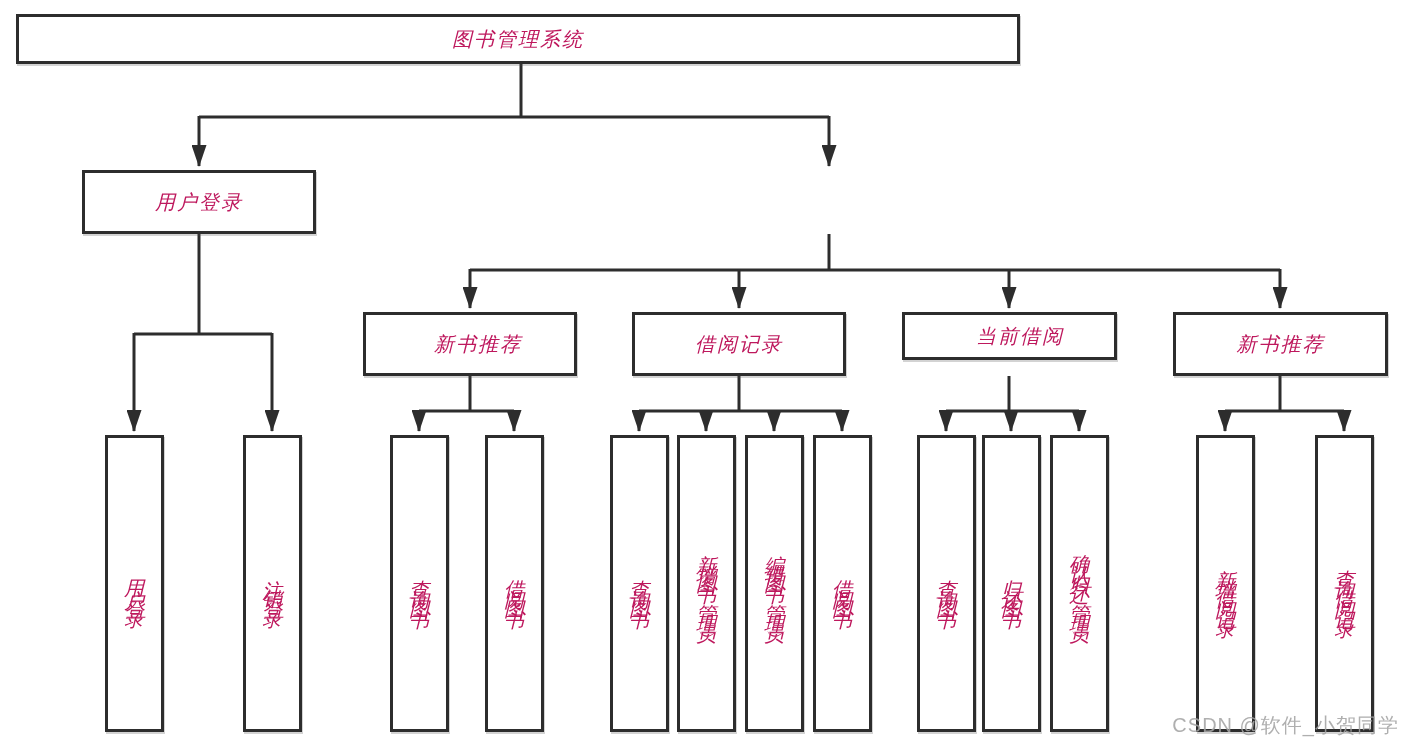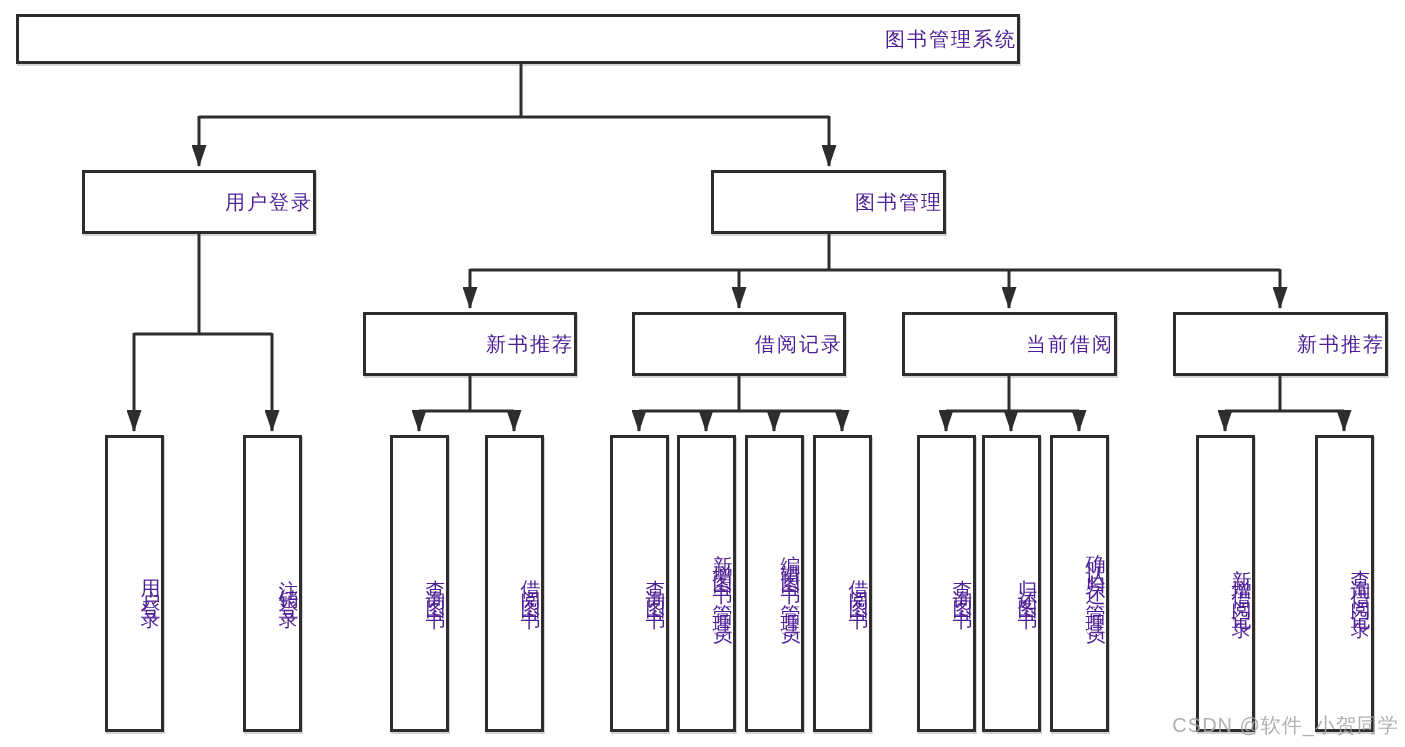--- a/index.html
+++ b/index.html
@@ -21,23 +21,24 @@
     z-index: 0;
   }
   .node {
     position: absolute;
     box-sizing: border-box;
     background: #ffffff;
     border: 3px solid #2d2d2d;
     box-shadow: 1px 2px 0 rgba(80,80,80,0.25);
     display: flex;
     align-items: center;
-    justify-content: flex-end;
+    justify-content: center;
     z-index: 1;
-    color: #4c1d95;
+    color: #be185d;
+    font-style: italic;
   }
   .h-label {
     font-size: 20px;
     letter-spacing: 2px;
     white-space: nowrap;
   }
   .v-label {
     writing-mode: vertical-rl;
     font-size: 20px;
     letter-spacing: 10px;
@@ -110,31 +111,28 @@
     </g>
   </svg>
 
   <div class="node" style="left:16px; top:14px; width:1004px; height:50px;">
     <span class="h-label">图书管理系统</span>
   </div>
 
   <div class="node" style="left:82px; top:170px; width:234px; height:64px;">
     <span class="h-label">用户登录</span>
   </div>
-  <div class="node" style="left:711px; top:170px; width:235px; height:64px;">
-    <span class="h-label">图书管理</span>
-  </div>
 
   <div class="node" style="left:363px; top:312px; width:214px; height:64px;padding-left:16px;">
     <span class="h-label">新书推荐</span>
   </div>
   <div class="node" style="left:632px; top:312px; width:214px; height:64px;">
     <span class="h-label">借阅记录</span>
   </div>
-  <div class="node" style="left:902px; top:312px; width:215px; height:64px;padding-left:21px;">
+  <div class="node" style="left:902px; top:312px; width:215px; height:48px;padding-left:21px;">
     <span class="h-label">当前借阅</span>
   </div>
   <div class="node" style="left:1173px; top:312px; width:215px; height:64px;">
     <span class="h-label">新书推荐</span>
   </div>
 
   <div class="node" style="left:105px; top:435px; width:59px; height:297px;">
     <span class="v-label">用户登录</span>
   </div>
   <div class="node" style="left:243px; top:435px; width:59px; height:297px;">

